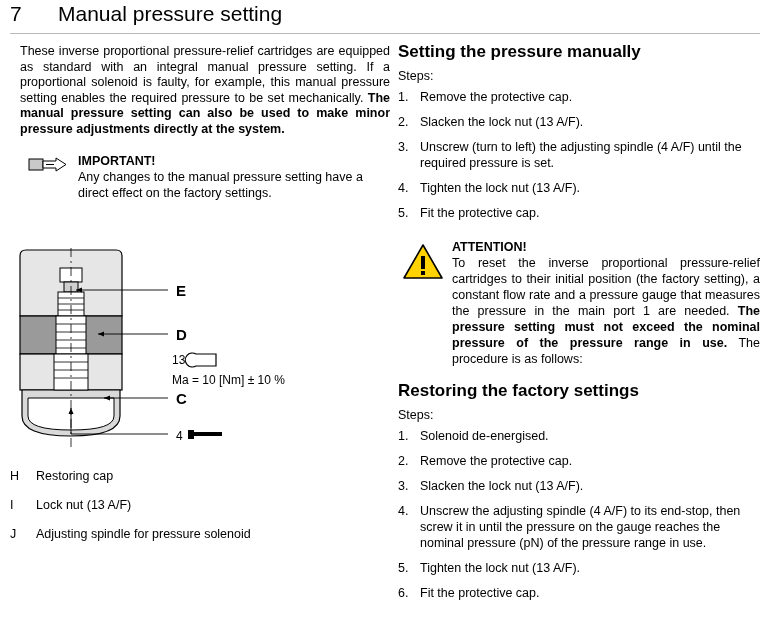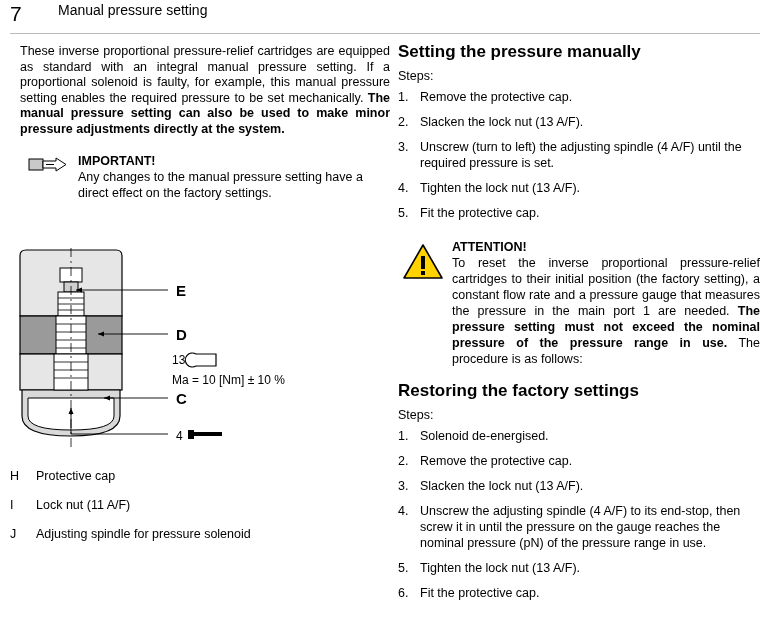--- a/index.html
+++ b/index.html
@@ -33,21 +33,21 @@
     left: 0px;
     top: 0px;
     font-size: 21px;
     font-weight: normal;
     color: #000;
   }
   .header .title {
     position: absolute;
     left: 48px;
     top: 0px;
-    font-size: 14px;
+    font-size: 21px;
     font-weight: normal;
     color: #000;
   }
   .header .rule {
     position: absolute;
     left: 0px;
     top: 31px;
     width: 750px;
     height: 1px;
     background: #b9b9b9;
@@ -252,25 +252,25 @@
 
       <text x="168" y="192" font-family="Liberation Sans, sans-serif" font-size="12" fill="#000">4</text>
       <rect x="180" y="182" width="6" height="9" fill="#000"></rect>
       <rect x="186" y="184" width="28" height="4" fill="#000"></rect>
     </svg>
   </div>
 
   <div class="legend">
     <div class="legend-row">
       <div class="legend-key">H</div>
-      <div>Protective cap</div>
+      <div>Restoring cap</div>
     </div>
     <div class="legend-row">
       <div class="legend-key">I</div>
-      <div>Lock nut (11 A/F)</div>
+      <div>Lock nut (13 A/F)</div>
     </div>
     <div class="legend-row">
       <div class="legend-key">J</div>
       <div>Adjusting spindle for pressure solenoid</div>
     </div>
   </div>
 
   <div class="col-right">
 
     <div class="sec-title">Setting the pressure manually</div>

